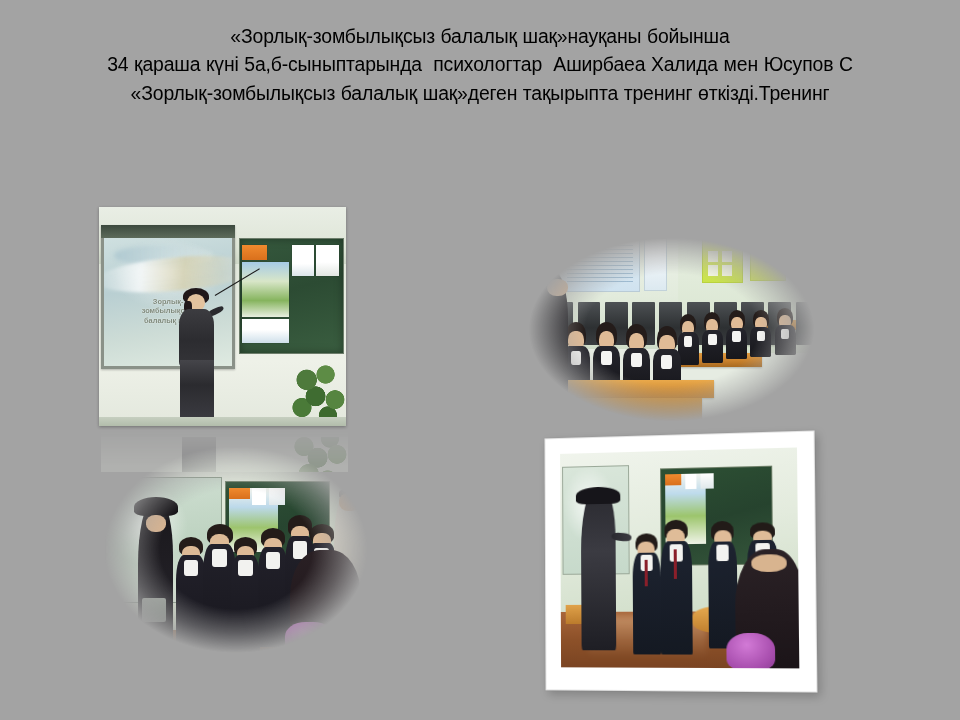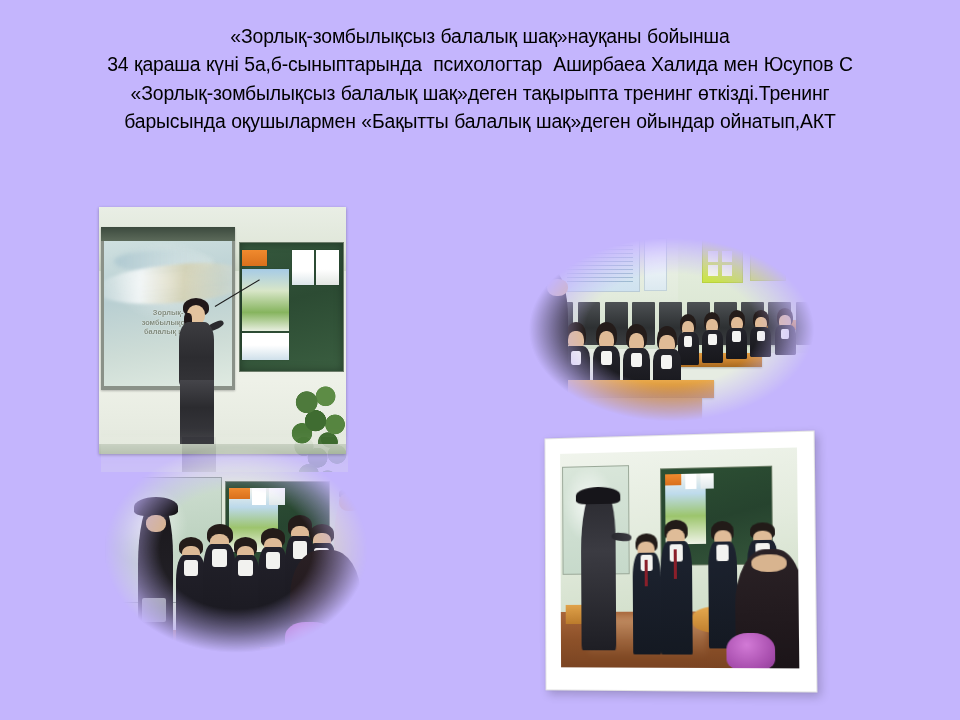--- a/index.html
+++ b/index.html
@@ -13,21 +13,21 @@
     position: relative;
     overflow: hidden;
     font-family: "Liberation Sans", sans-serif;
     -webkit-font-smoothing: antialiased;
   }
 
   
   #slide {
     position: absolute;
     inset: 0;
-    background: #c4b5fd;
+    background: #a3a3a3;
   }
 
   
   #title-block {
     position: absolute;
     left: 30px;
     top: 22px;
     width: 900px;
     text-align: center;
     color: #000000;
@@ -40,21 +40,21 @@
     display: block;
     white-space: pre;
   }
 
   
   #photo-1-wrap {
     position: absolute;
     left: 99px;
     top: 207px;
     width: 247px;
-    height: 247px;
+    height: 219px;
   }
   #photo-1 {
     position: absolute;
     inset: 0;
     overflow: hidden;
     background: #cfd8cd;
     box-shadow: 0 1px 3px rgba(0,0,0,0.30);
   }
   #photo-1-reflect {
     position: absolute;
@@ -508,21 +508,20 @@
 </style>
 </head>
 <body>
 
 <div id="slide">
 
   <div id="title-block">
     <span class="tline">«Зорлық-зомбылықсыз балалық шақ»науқаны бойынша</span>
     <span class="tline">34 қараша күні 5а,б-сыныптарында  психологтар  Аширбаеа Халида мен Юсупов С</span>
     <span class="tline">«Зорлық-зомбылықсыз балалық шақ»деген тақырыпта тренинг өткізді.Тренинг</span>
-    <span class="tline">барысында оқушылармен «Бақытты балалық шақ»деген ойындар ойнатып,АКТ</span>
   </div>
 
   <div id="photo-1-wrap">
     <div id="photo-1">
       <div class="sc1">
         <div class="wall-upper"></div>
         <div class="wall-lower"></div>
         <div class="chalkboard"></div>
         <div class="poster p-orange"></div>
         <div class="poster p-mid"></div>

